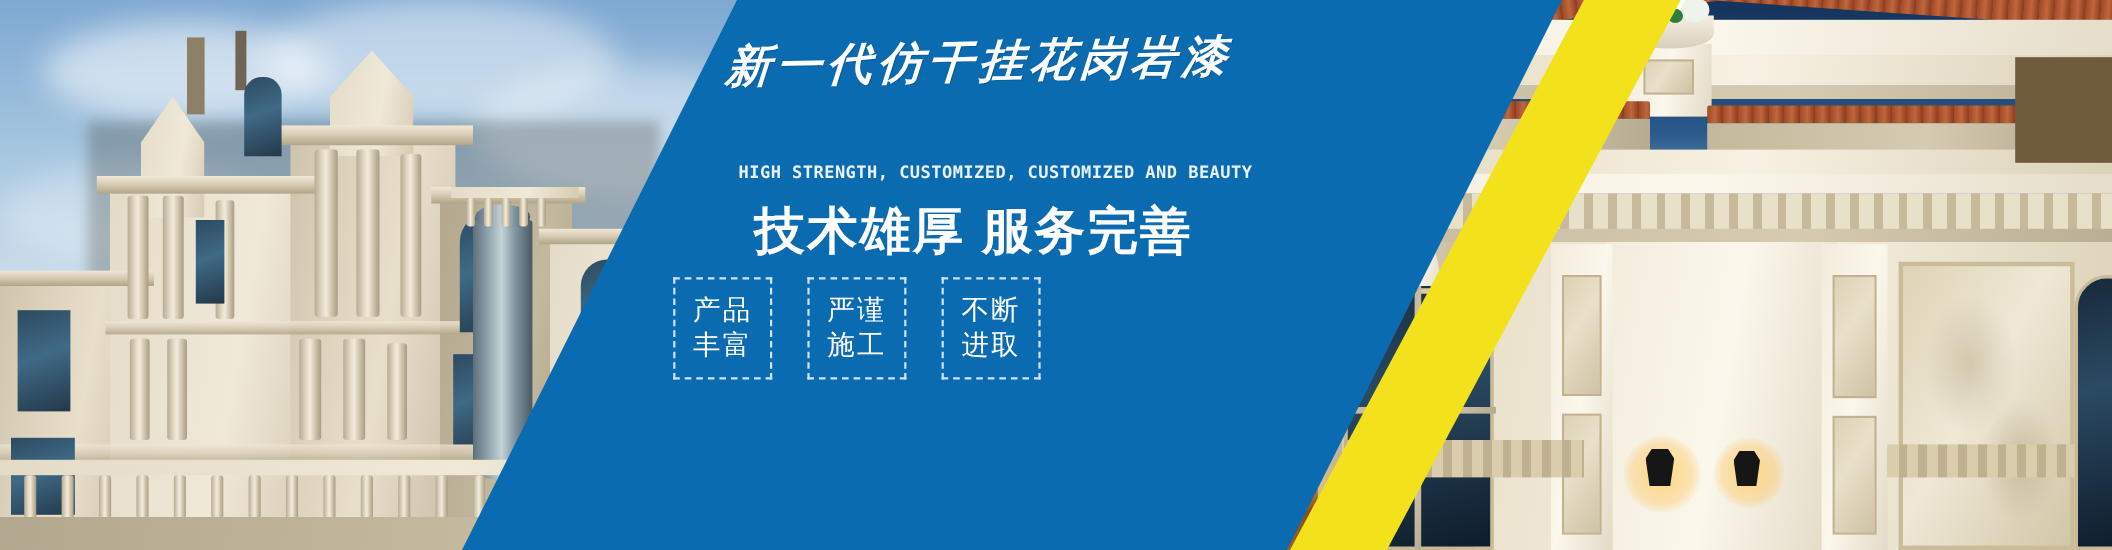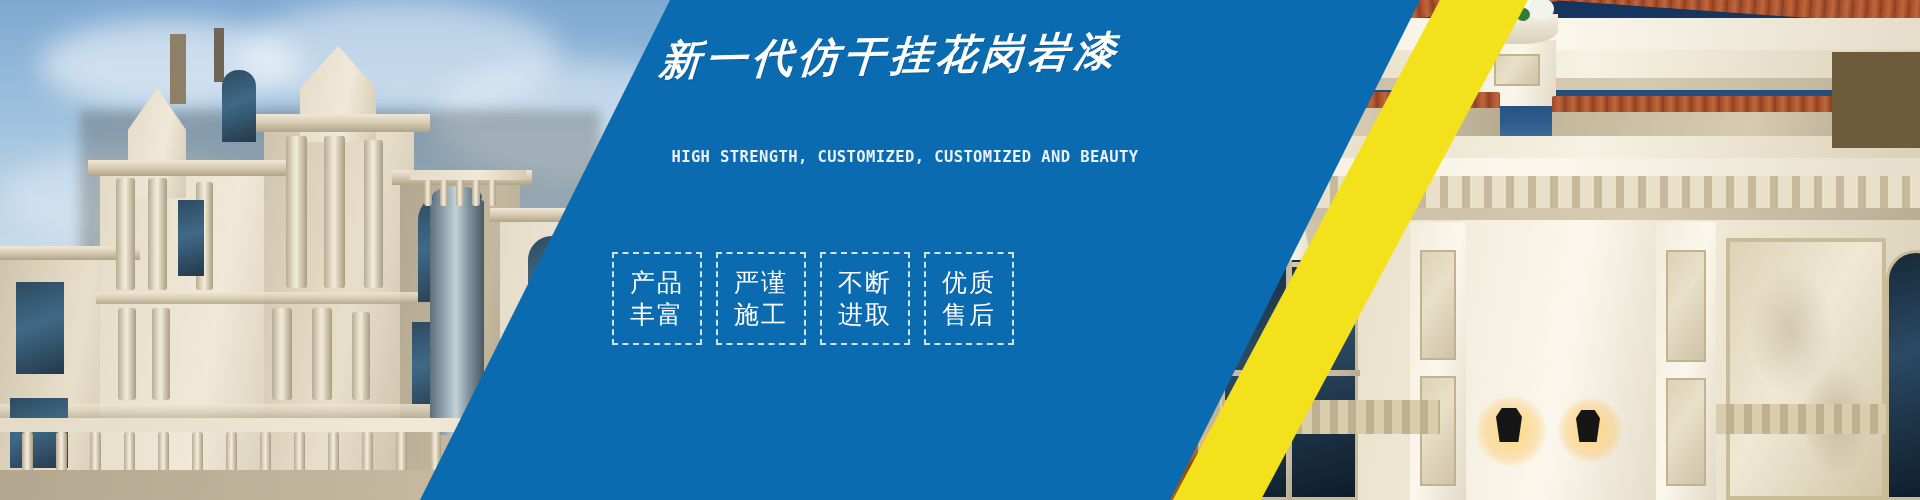--- a/index.html
+++ b/index.html
@@ -208,21 +208,21 @@
     letter-spacing: 2px;
     line-height: 1;
     white-space: nowrap;
   }
 
   .feature-row {
     position: absolute;
     left: 612px;
     top: 252px;
     display: flex;
-    gap: 14px;
+    gap: 32px;
   }
   .feature-box {
     border: 2px dashed #cfe3f2;
     padding: 12px 14px 13px 14px;
     color: #ffffff;
     font-size: 25px;
     font-weight: normal;
     line-height: 1.28;
     text-align: center;
     letter-spacing: 2px;
@@ -397,34 +397,31 @@
 
   <div class="panel-blue"></div>
 
   <div class="content">
 
     <div class="headline-script">新一代仿干挂花岗岩漆</div>
 
 
     <div class="subtitle-en">HIGH STRENGTH, CUSTOMIZED, CUSTOMIZED AND BEAUTY</div>
 
+    <div class="tagline-big">技术雄厚 服务完善</div>
 
     <div class="feature-row">
       <div class="feature-box">
         <span>产品</span>
         <span>丰富</span>
       </div>
       <div class="feature-box">
         <span>严谨</span>
         <span>施工</span>
       </div>
       <div class="feature-box">
         <span>不断</span>
         <span>进取</span>
       </div>
-      <div class="feature-box">
-        <span>优质</span>
-        <span>售后</span>
-      </div>
     </div>
 
   </div>
 </div>
 
 </body></html>

